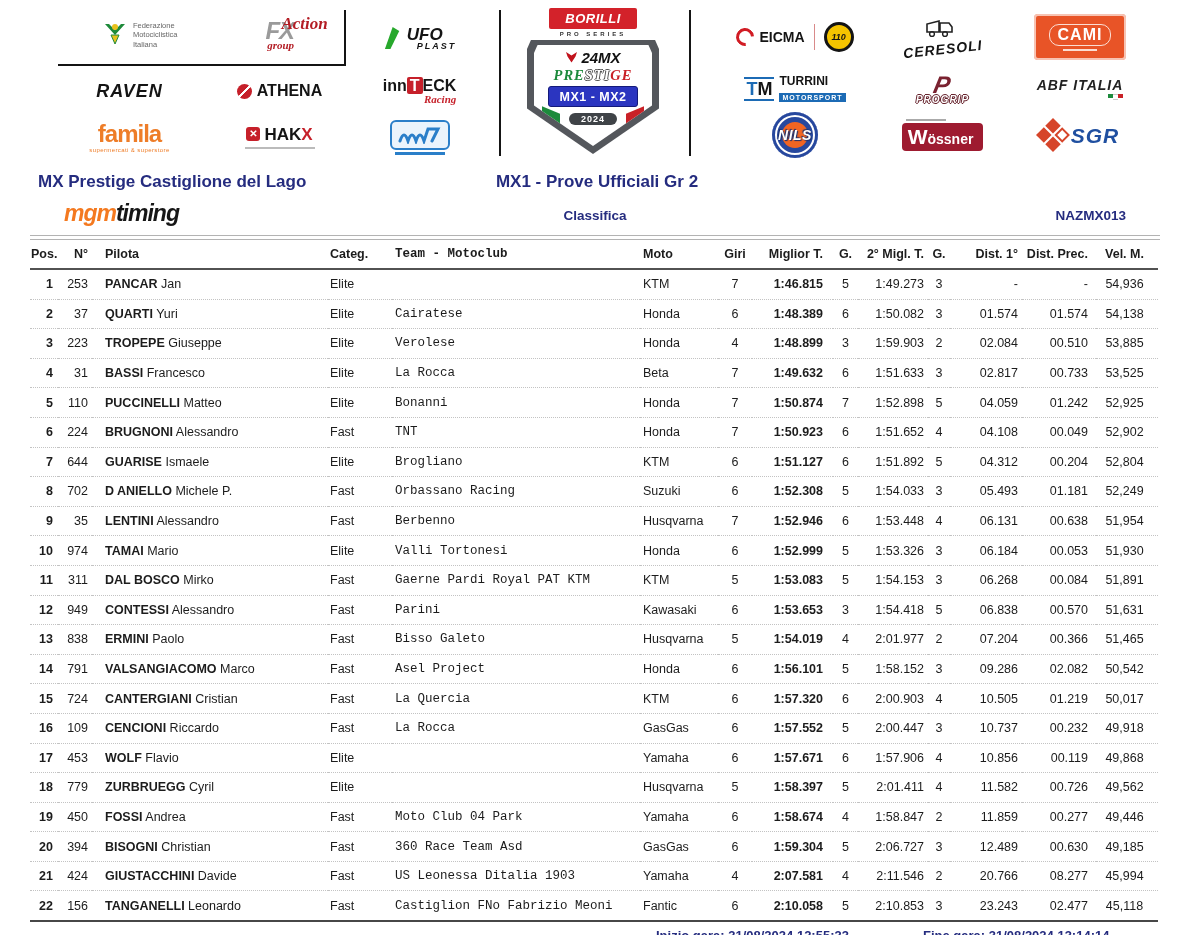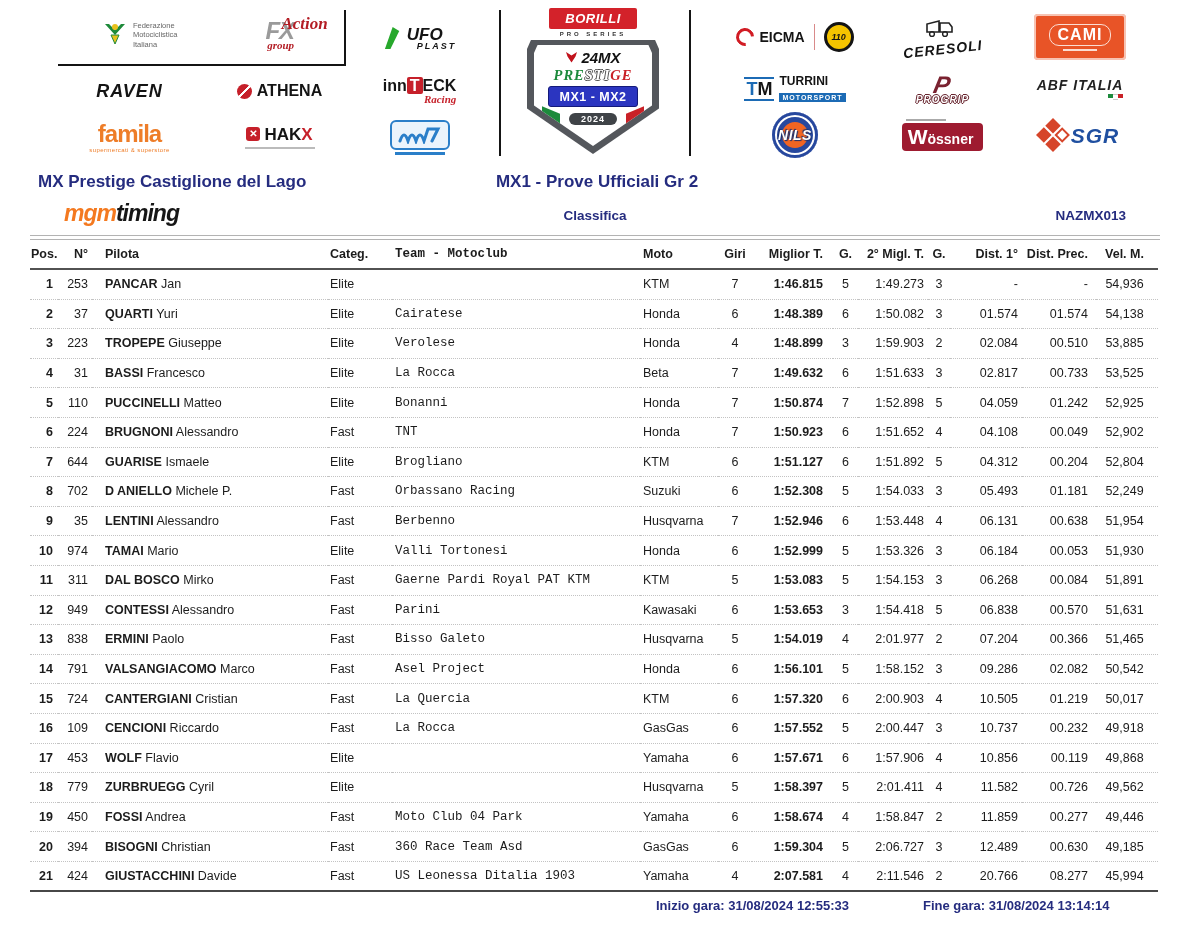--- a/index.html
+++ b/index.html
@@ -708,20 +708,36 @@
           <td class="c-moto">Yamaha</td>
           <td class="c-giri">4</td>
           <td class="c-best">2:07.581</td>
           <td class="c-g1">4</td>
           <td class="c-t2">2:11.546</td>
           <td class="c-g2">2</td>
           <td class="c-d1">20.766</td>
           <td class="c-dp">08.277</td>
           <td class="c-vm">45,994</td>
         </tr>
+        <tr>
+          <td class="c-pos">22</td>
+          <td class="c-num">156</td>
+          <td class="c-pilot"><b>TANGANELLI</b> Leonardo</td>
+          <td class="c-categ">Fast</td>
+          <td class="c-team">Castiglion FNo Fabrizio Meoni</td>
+          <td class="c-moto">Fantic</td>
+          <td class="c-giri">6</td>
+          <td class="c-best">2:10.058</td>
+          <td class="c-g1">5</td>
+          <td class="c-t2">2:10.853</td>
+          <td class="c-g2">3</td>
+          <td class="c-d1">23.243</td>
+          <td class="c-dp">02.477</td>
+          <td class="c-vm">45,118</td>
+        </tr>
       </tbody>
   </table>
 
   <div class="footer">
     <span class="f-start">Inizio gara: 31/08/2024 12:55:33</span>
     <span class="f-end">Fine gara: 31/08/2024 13:14:14</span>
   </div>
 
 </div>
 

